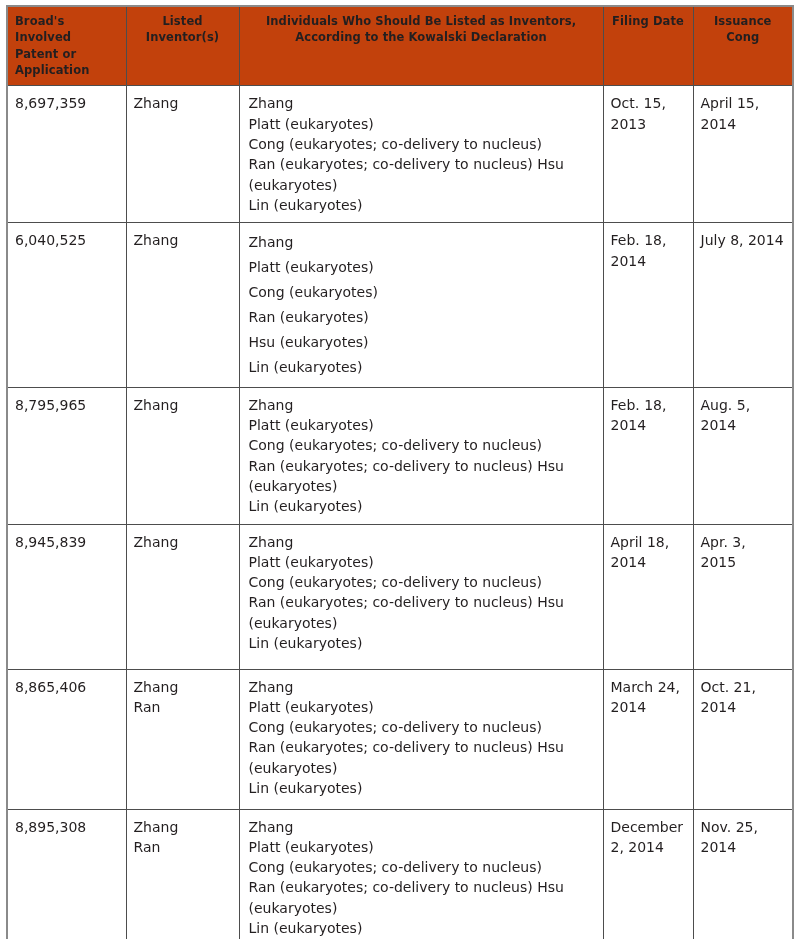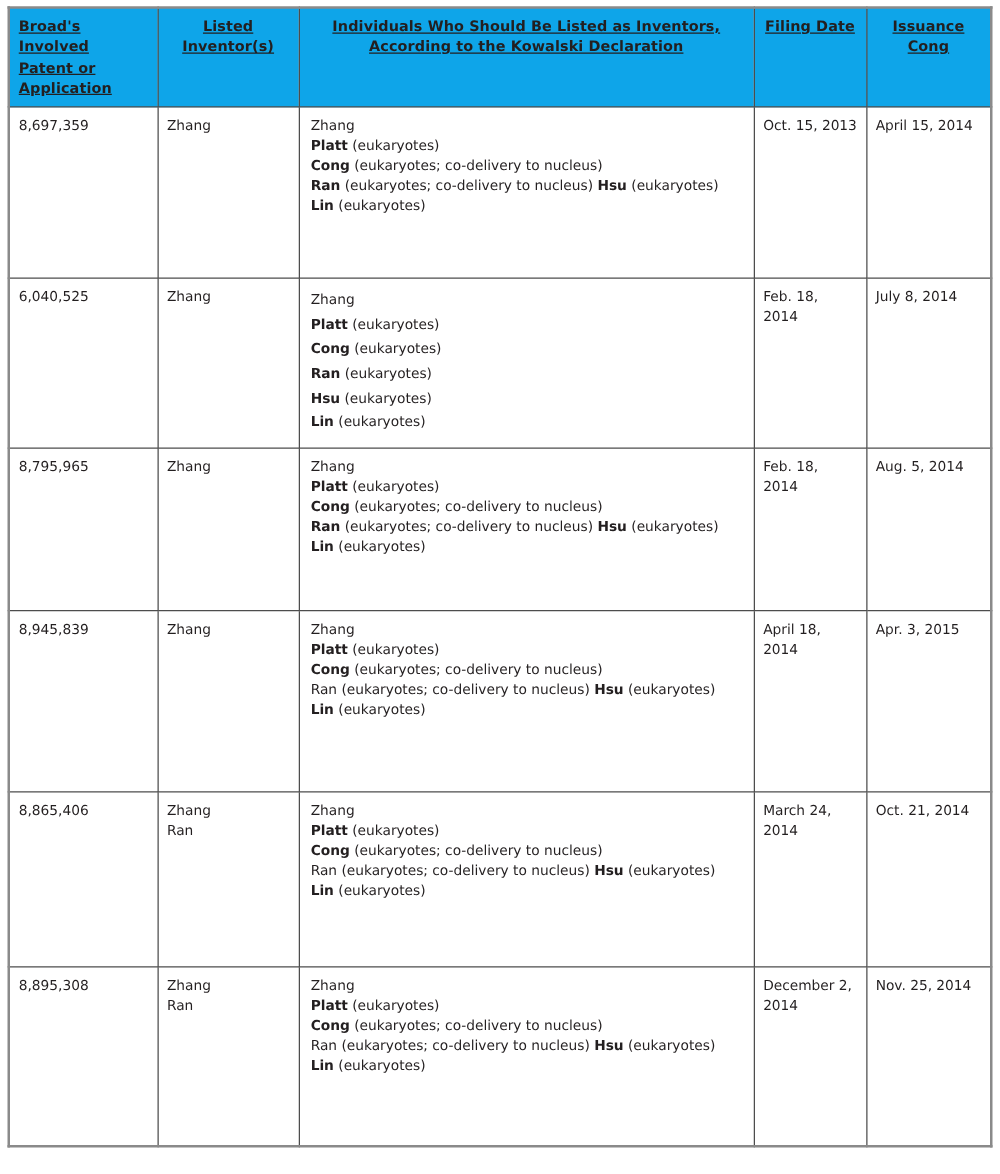--- a/index.html
+++ b/index.html
@@ -25,64 +25,63 @@
     table-layout: fixed;
     border: 2px solid #8a8a8a;
   }
   table.patent-table col.c-patent    { width: 119px; }
   table.patent-table col.c-listed    { width: 113px; }
   table.patent-table col.c-individuals { width: 364px; }
   table.patent-table col.c-filing    { width: 90px; }
   table.patent-table col.c-issuance  { width: 100px; }
 
   thead th {
-    background: #0ea5e9;
+    background: #c2410c;
     border: 1px solid #4d4d4d;
     font-size: 11.5px;
     font-weight: bold;
     line-height: 1.42;
     padding: 6px 7px 7px 7px;
     vertical-align: top;
     letter-spacing: 0.1px;
-    text-decoration: underline;
   }
   thead th.h-patent {
     text-align: left;
   }
   thead th.h-listed,
   thead th.h-individuals,
   thead th.h-filing,
   thead th.h-issuance {
     text-align: center;
   }
 
   tbody td {
     border: 1px solid #4d4d4d;
-    font-size: 11px;
+    font-size: 14px;
     line-height: 1.45;
     padding: 7px 7px 7px 7px;
     vertical-align: top;
     text-align: left;
     background: #ffffff;
   }
   tbody td.cell-patent {
     white-space: nowrap;
   }
   tbody td.cell-individuals {
     padding-left: 9px;
   }
   tbody td.cell-listed .inv-line,
   tbody td.cell-individuals .ind-line {
     display: block;
   }
   tbody tr.row-wide td.cell-individuals .ind-line {
     line-height: 1.78;
   }
   tbody td.cell-individuals b {
-    font-weight: bold;
+    font-weight: normal;
   }
 </style>
 </head>
 <body>
 
 <div id="table-wrap">
   <table class="patent-table">
     <colgroup>
       <col class="c-patent">
       <col class="c-listed">

